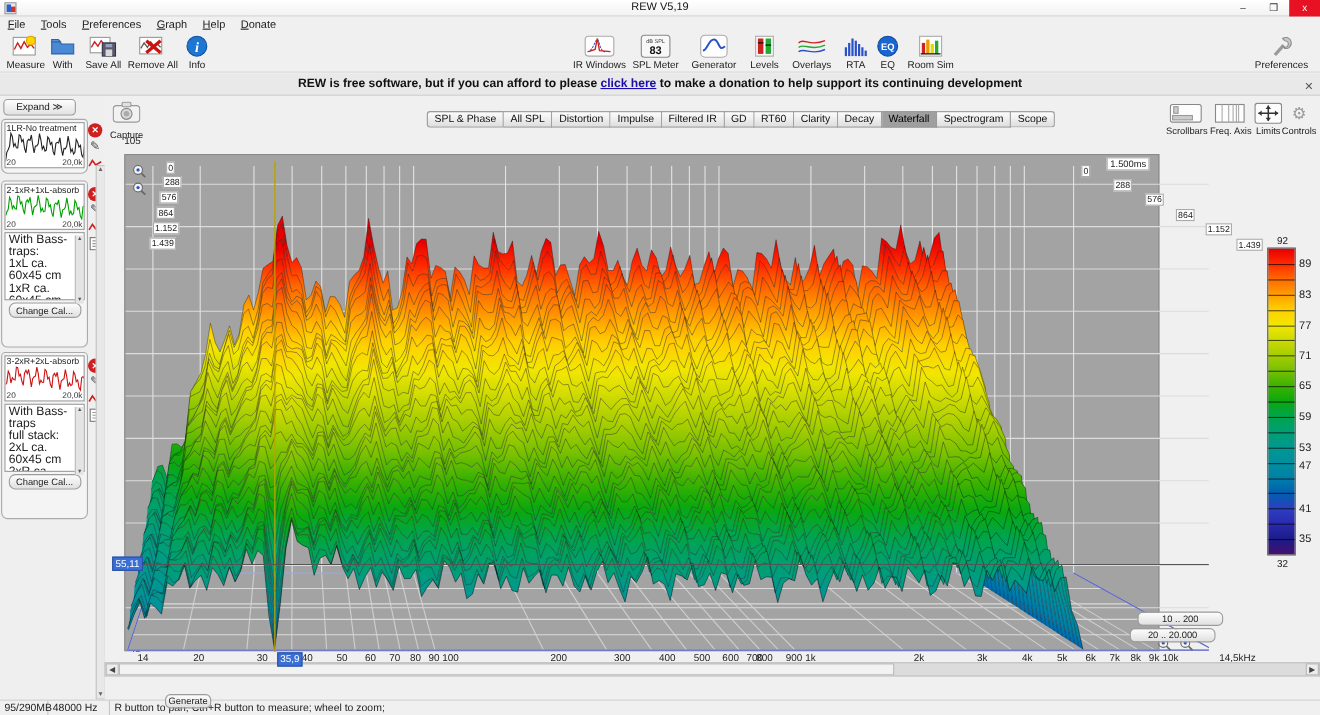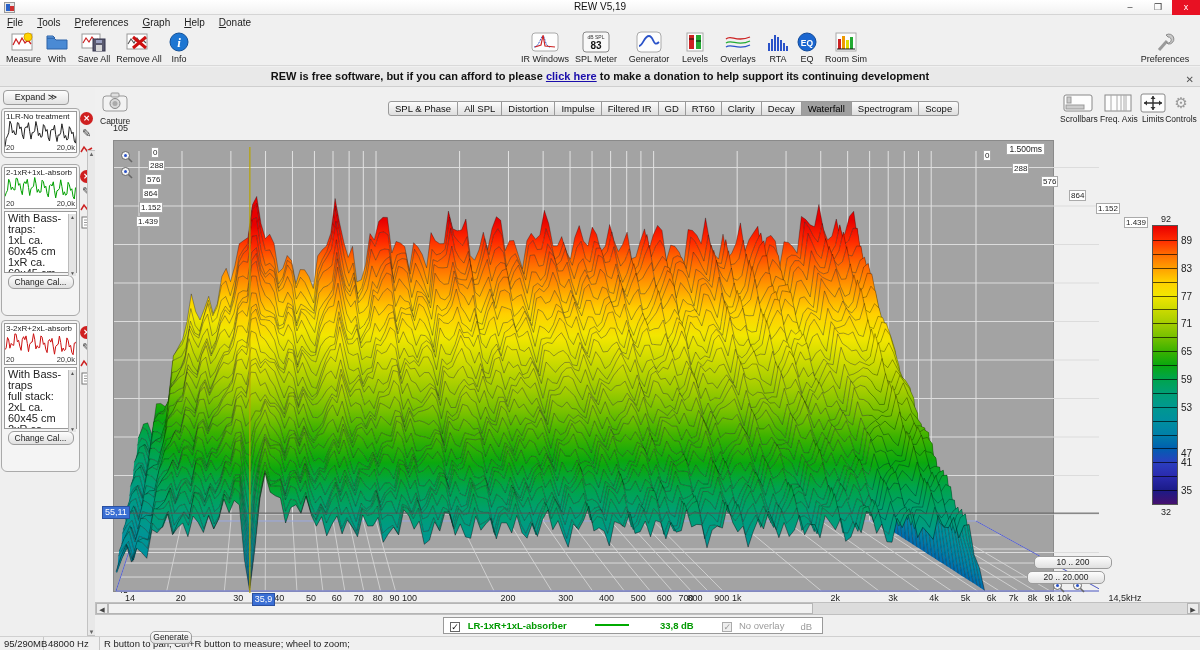--- a/index.html
+++ b/index.html
@@ -1384,21 +1384,21 @@
   <div id="cb-top" style="top:126px;">92</div>
   <div id="cb-bot" style="top:419px;">32</div>
   <div id="cbticks">
       <div class="cb-tick" style="left: 1086px; top: 146.9px;">89</div>
       <div class="cb-tick" style="left: 1086px; top: 174.7px;">83</div>
       <div class="cb-tick" style="left: 1086px; top: 202.5px;">77</div>
       <div class="cb-tick" style="left: 1086px; top: 230.3px;">71</div>
       <div class="cb-tick" style="left: 1086px; top: 258.1px;">65</div>
       <div class="cb-tick" style="left: 1086px; top: 285.9px;">59</div>
       <div class="cb-tick" style="left: 1086px; top: 313.7px;">53</div>
-      <div class="cb-tick" style="left: 1086px; top: 360px;">47</div>
+      <div class="cb-tick" style="left: 1086px; top: 330px;">47</div>
       <div class="cb-tick" style="left: 1086px; top: 369.3px;">41</div>
       <div class="cb-tick" style="left: 1086px; top: 397.1px;">35</div>
     </div>
 
   <div id="xticks">
       <div class="xlab" style="left: 35px;">14</div>
       <div class="xlab" style="left: 85.7052px;">20</div>
       <div class="xlab" style="left: 143.346px;">30</div>
       <div class="xlab" style="left: 184.243px;">40</div>
       <div class="xlab" style="left: 215.966px;">50</div>
@@ -1444,30 +1444,19 @@
 
   <div class="cursor-box" id="cursor-db" style="left: 7px; top: 418.153px;">55,11</div>
   <div class="cursor-box" id="cursor-freq" style="left: 156.87px; top: 505px;">35,9</div>
 
   <div id="hscroll">
     <span class="arrow" style="left:0;">◀</span>
     <div id="hthumb"></div>
     <span class="arrow" style="right:0;">▶</span>
   </div>
 
-  <div id="legendrow">
-    <div id="legendbox">
-      <span class="chk" style="margin-left:6px;">✓</span>
-      <span id="legend-name">LR-1xR+1xL-absorber</span>
-      <span id="legend-line"></span>
-      <span id="legend-db">33,8 dB</span>
-      <span class="chk gray" style="margin-left:26px;">✓</span>
-      <span id="legend-overlay">No overlay</span>
-      <span id="legend-unit">dB</span>
-    </div>
-  </div>
 </div>
 
 <div id="statusbar">
   <div class="seg" style="left:0;width:44px;">95/290MB</div>
   <div class="seg" style="left:44px;width:56px;">48000 Hz</div>
   <div class="seg" style="left:100px;width:1100px;border-right:none;">R button to pan; Ctrl+R button to measure; wheel to zoom;</div>
 </div>
 
 </body></html>

